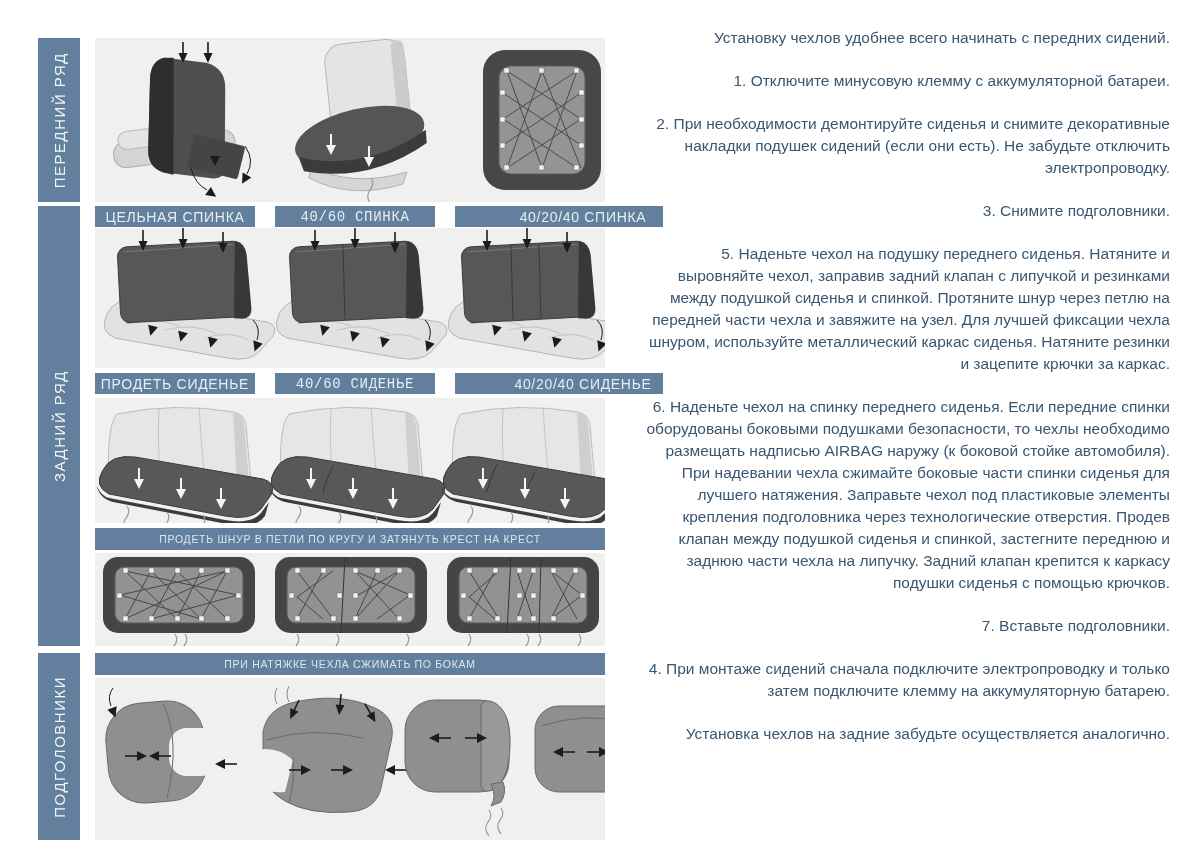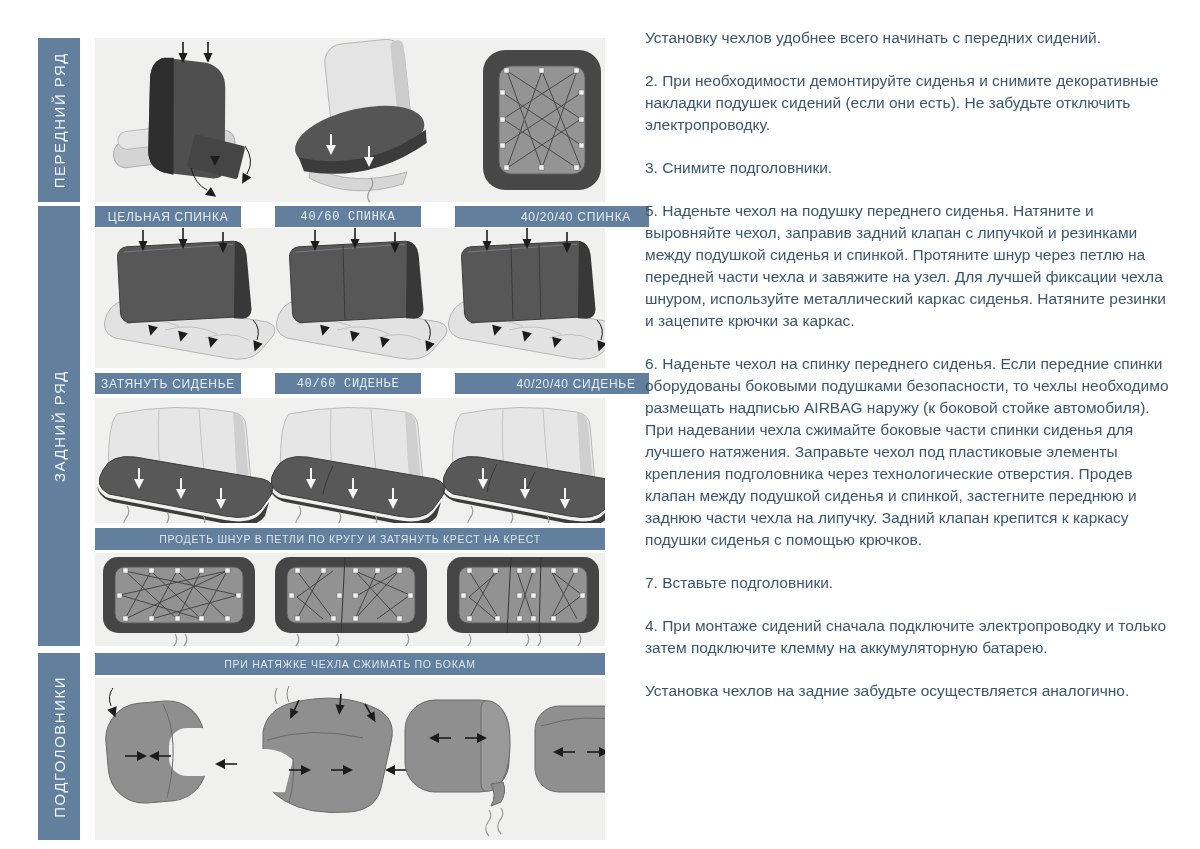--- a/index.html
+++ b/index.html
@@ -25,39 +25,39 @@
   .diagrams{position:absolute;top:38px;left:95px;width:510px;height:802px;}
   .panel{position:absolute;left:0;width:510px;background:#f0f0ef;}
   .p-a{top:0;height:164px;}
   .p-c{top:190px;height:140px;}
   .p-e{top:360px;height:125px;}
   .p-g{top:515px;height:93px;}
   .p-i{top:640px;height:162px;}
   .label-row{position:absolute;left:0;width:510px;height:21px;}
   .lr1{top:168px;} .lr2{top:335px;}
   .dlabel{
-    position:absolute;top:0;height:21px;width:146px;background:#62809e;
+    position:absolute;top:0;height:21px;width:160px;background:#62809e;
     display:flex;align-items:center;justify-content:center;
-    color:#e7edf3;font-size:12px;letter-spacing:.7px;white-space:nowrap;
+    color:#e7edf3;font-size:14px;letter-spacing:.7px;white-space:nowrap;
   }
   .dl0{left:0;} .dl1{left:180px;font-family:Liberation Mono, monospace;} .dl2{left:360px;padding-left:48px;}
   .banner{
     position:absolute;left:0;width:510px;height:22px;background:#62809e;
     display:flex;align-items:center;justify-content:center;
     color:#dde5ec;font-size:10.5px;letter-spacing:.7px;white-space:nowrap;
   }
   .bn-lace{top:490px;} .bn-head{top:615px;text-align:right;}
   .panel svg{display:block;}
 
   
   .instructions{
     position:absolute;top:27px;left:645px;width:525px;
     font-size:15.5px;line-height:22px;color:#3a5670;
   }
-  .instructions p{margin:0 0 21px 0;}
+  .instructions p{margin:0 0 21px 0;text-align:right;}
 </style>
 </head>
 <body>
 
 <svg width="0" height="0" style="position:absolute" aria-hidden="true">
   <defs>
     <g id="arrD">
         <line x1="0" y1="0" x2="0" y2="13" stroke="#1c1c1c" stroke-width="1.6"></line>
         <polygon points="-4.5,11 4.5,11 0,21" fill="#1c1c1c"></polygon>
       </g>
@@ -222,21 +222,21 @@
         <use href="#head" transform="translate(58,98) rotate(105)"></use>
           <use href="#head" transform="translate(88,104) rotate(105)"></use>
           <use href="#head" transform="translate(118,110) rotate(105)"></use>
         <path d="M158 92 q8 8 4 20" stroke="#1c1c1c" fill="none"></path>
           <use href="#head" transform="translate(163,114) rotate(110)"></use>
       </g>
     </svg>
   </div>
 
   <div class="label-row lr2">
-    <div class="dlabel dl0">ЗАТЯНУТЬ СИДЕНЬЕ</div>
+    <div class="dlabel dl0">ПРОДЕТЬ СИДЕНЬЕ</div>
     <div class="dlabel dl1">40/60 СИДЕНЬЕ</div>
     <div class="dlabel dl2">40/20/40 СИДЕНЬЕ</div>
   </div>
 
   <div class="panel p-e">
     <svg width="510" height="125" viewBox="0 0 510 125">
       <g>
         <path d="M22 16 q58-12 116-2 q12 2 13 14 l5 56 -142 6 q-3-62 8-74z" fill="#e6e6e6" stroke="#bcbcbc"></path>
         <path d="M64 10 q-2 36 2 76 M104 10 q2 36 6 74" stroke="#c6c6c6" fill="none"></path>
         <path d="M138 14 q10 2 11 13 l5 56 -12 1z" fill="#cfcfcf"></path>
@@ -436,20 +436,21 @@
           <use href="#head" transform="translate(105,44) rotate(105)"></use>
         <use href="#str" transform="translate(84,98)"></use>
           <use href="#str" transform="translate(92,96)"></use>
       </g>
     </svg>
   </div>
 </div>
 
 <div class="instructions">
   <p>Установку чехлов удобнее всего начинать с передних сидений.</p>
+  <p>1. Отключите минусовую клемму с аккумуляторной батареи.</p>
   <p>2. При необходимости демонтируйте сиденья и снимите декоративные накладки подушек сидений (если они есть). Не забудьте отключить электропроводку.</p>
   <p>3. Снимите подголовники.</p>
   <p>5. Наденьте чехол на подушку переднего сиденья. Натяните и выровняйте чехол, заправив задний клапан с липучкой и резинками между подушкой сиденья и спинкой. Протяните шнур через петлю на передней части чехла и завяжите на узел. Для лучшей фиксации чехла шнуром, используйте металлический каркас сиденья. Натяните резинки и зацепите крючки за каркас.</p>
   <p>6. Наденьте чехол на спинку переднего сиденья. Если передние спинки оборудованы боковыми подушками безопасности, то чехлы необходимо размещать надписью AIRBAG наружу (к боковой стойке автомобиля). При надевании чехла сжимайте боковые части спинки сиденья для лучшего натяжения. Заправьте чехол под пластиковые элементы крепления подголовника через технологические отверстия. Продев клапан между подушкой сиденья и спинкой, застегните переднюю и заднюю части чехла на липучку. Задний клапан крепится к каркасу подушки сиденья с помощью крючков.</p>
   <p>7. Вставьте подголовники.</p>
   <p>4. При монтаже сидений сначала подключите электропроводку и только затем подключите клемму на аккумуляторную батарею.</p>
   <p>Установка чехлов на задние забудьте осуществляется аналогично.</p>
 </div>
 
 </body></html>

